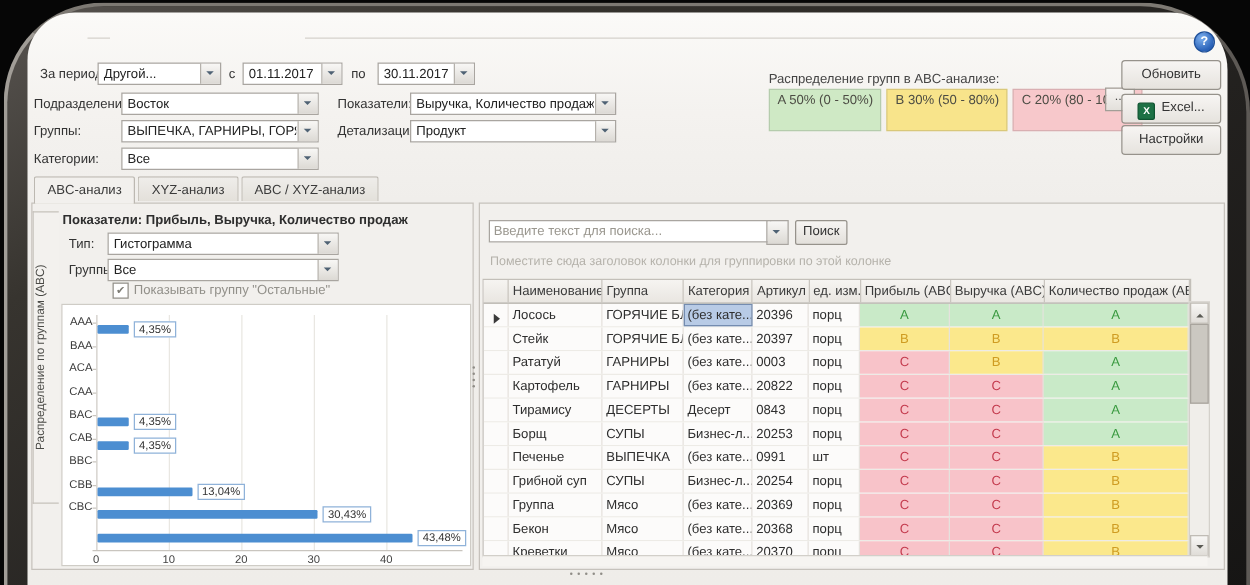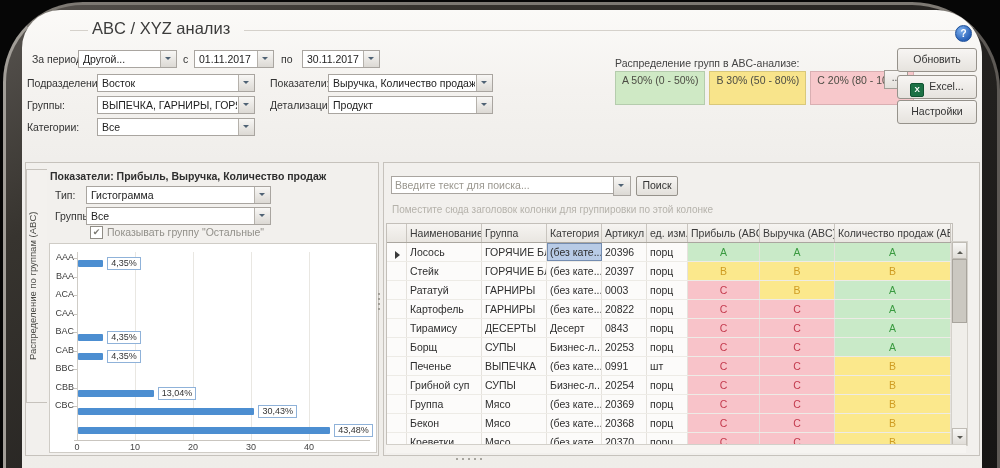--- a/index.html
+++ b/index.html
@@ -74,21 +74,21 @@
   .search-arrow{position:absolute;left:229px;top:13px;width:16px;height:18px;
                 background:linear-gradient(#f8f7f5,#dcd9d4);border:1px solid #a9a5a0;}
   .search-arrow:after{content:"";position:absolute;left:4px;top:7px;border:3.5px solid transparent;
                       border-top-color:#4f6274;}
   #search-btn{position:absolute;left:252px;top:13px;width:40px;height:18px;
               background:linear-gradient(#f7f5f3,#e3e0db);border:1px solid #96928b;border-radius:2px;
               font-size:10.5px;color:#333;text-align:center;line-height:17px;}
   #group-hint{position:absolute;left:8px;top:41px;font-size:10px;color:#b5b2ab;white-space:nowrap;}
   #grid{position:absolute;left:2px;top:60px;width:565px;border:1px solid #c3bfb9;background:#fbfaf8;}
   .g-head{display:flex;height:18px;background:linear-gradient(#f6f4f1,#e9e6e1);
-          border-bottom:1px solid #aaa69f;}
+          border-bottom:1px solid #aaa69f;justify-content:space-between;}
   .g-hcell{font-size:10.5px;color:#3b3b3b;padding:3px 3px 0 3px;border-right:1px solid #c9c5bf;
            white-space:nowrap;overflow:hidden;box-sizing:border-box;}
   .g-body{height:202px;overflow:hidden;}
   .g-row{display:flex;height:18px;border-bottom:1px solid #edebe6;background:#fcfbfa;}
   .g-cell{font-size:10.5px;color:#2e2e2e;padding:3px 3px 0 3px;border-right:1px solid #e5e2dd;
           white-space:nowrap;overflow:hidden;box-sizing:border-box;}
   .g-cell.abc{text-align:center;padding-top:3px;}
   .g-cell.sel{background:#b8cbe6;outline:1px solid #748cb0;outline-offset:-1px;}
   .ind-arrow{width:0;height:0;border-left:5px solid #3a3a3a;border-top:4px solid transparent;
              border-bottom:4px solid transparent;margin:5px 0 0 5px;}
@@ -113,21 +113,20 @@
   #hsplit i{display:inline-block;width:2px;height:2px;border-radius:50%;background:#8f8c86;margin:0 2px;vertical-align:top;}
 </style>
 </head>
 <body>
 
 <div class="bezel"></div>
 <div class="screen">
 
   <div class="groupline" style="left:48px;width:18px;"></div>
   <div class="groupline" style="left:222px;width:728px;"></div>
-  <div id="page-title">ABC / XYZ анализ</div>
   <div class="help">?</div>
 
   <div class="lbl" style="left:10px;top:43px;">За период</div>
   <div class="combo" style="left:56px;top:40px;width:97px;">
     <span class="tx">Другой...</span>
     <span class="btn"></span>
   </div>
   <div class="lbl" style="left:161px;top:43px;">с</div>
   <div class="combo" style="left:172px;top:40px;width:78px;">
     <span class="tx">01.11.2017</span>
@@ -167,20 +166,21 @@
   </div>
 
   <div class="lbl" style="left:593px;top:47px;color:#444;">Распределение групп в ABC-анализе:</div>
   <div style="position:absolute;left:593px;top:60px;white-space:nowrap;"><span class="badge" style="background: rgb(207, 233, 197);">A 50% (0 - 50%)</span><span class="badge" style="background: rgb(248, 228, 139);">B 30% (50 - 80%)</span><span class="badge" style="background: rgb(247, 200, 203);">C 20% (80 - 100%)</span></div>
   <div class="more-btn">...</div>
 
   <div class="act-btn" style="top:38px;">Обновить</div>
   <div class="act-btn" style="top:90px;">Настройки</div>
   <div class="act-btn" style="top:65px;"><span class="xl-ico">X</span><span>Excel...</span></div>
 
+  <div id="tabs"><div class="tab active">ABC-анализ</div><div class="tab">XYZ-анализ</div><div class="tab">ABC / XYZ-анализ</div></div>
 
   <div class="panel" id="left-panel">
     <div class="vtab">Распределение по группам (ABC)</div>
     <div class="bold-title">Показатели: Прибыль, Выручка, Количество продаж</div>
     <div class="lbl" style="left:29px;top:26px;">Тип:</div>
     <div class="combo" style="left:60px;top:23px;width:183px;">
       <span class="tx">Гистограмма</span>
       <span class="btn"></span>
     </div>
     <div class="lbl" style="left:29px;top:47px;">Группы:</div>

